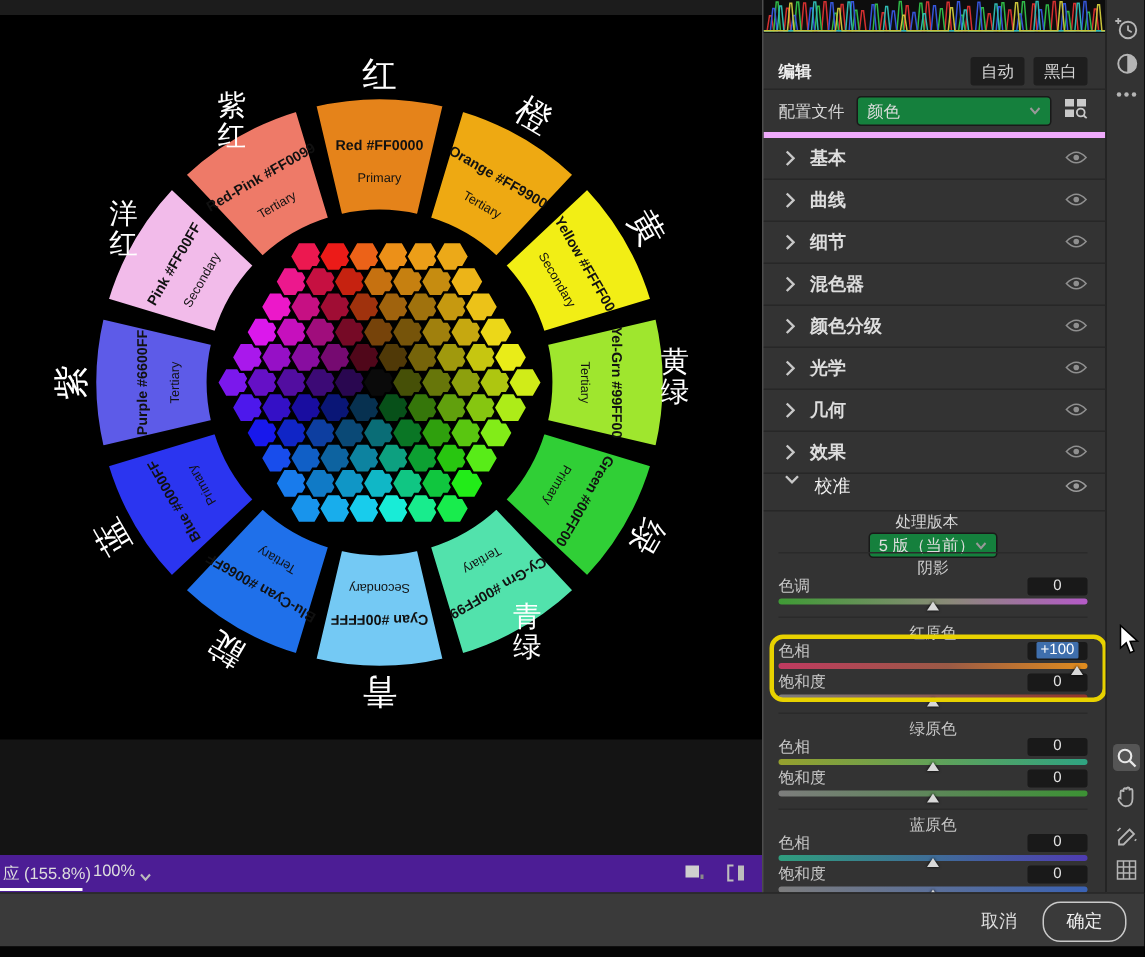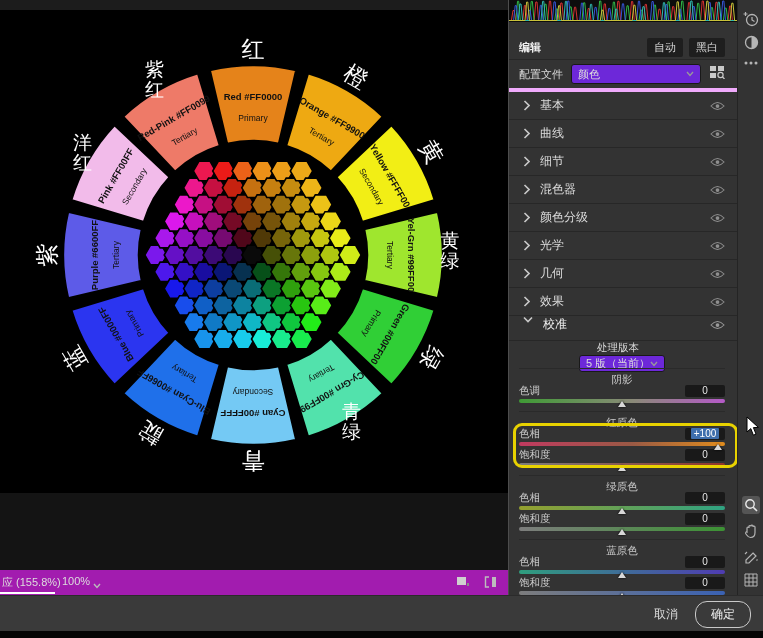--- a/index.html
+++ b/index.html
@@ -2,39 +2,39 @@
 <html><head>
 <meta charset="utf-8">
 <style>
   html,body{margin:0;padding:0;background:#000;}
   body{width:763px;height:638px;overflow:hidden;font-family:"Liberation Sans","DejaVu Sans",sans-serif;-webkit-user-select:none;user-select:none;}
   .app{position:relative;width:763px;height:638px;background:#000;}
   .top-strip{position:absolute;left:0;top:0;width:508px;height:10px;background:#1c1c1c;}
   .canvas{position:absolute;left:0;top:10px;width:508px;height:483px;background:#000;}
   .canvas svg{display:block;}
   .canvas-below{position:absolute;left:0;top:493px;width:508px;height:77px;background:#141414;}
-  .status{position:absolute;left:0;top:570px;width:508px;height:25px;background:#a21caf;color:#ddd;font-size:11px;}
+  .status{position:absolute;left:0;top:570px;width:508px;height:25px;background:#4c1d95;color:#ddd;font-size:11px;}
   .status .fit{position:absolute;left:2px;top:5px;}
   .fit-underline{position:absolute;left:0;top:22px;width:55px;height:2px;background:#fff;}
   .status .zl{position:absolute;left:62px;top:5px;}
   .status .chev{position:absolute;left:93px;top:9px;}
   .status .ic1{position:absolute;right:38px;top:6px;}
   .status .ic2{position:absolute;right:8px;top:6px;}
   .panel{position:absolute;left:508px;top:0;width:229px;height:595px;background:#333;border-left:1px solid #4d4d4d;box-sizing:border-box;color:#d8d8d8;overflow:hidden;}
   .hist{display:block;background:#0d0d0d;}
   .edit-row{height:24px;margin-top:13px;padding:0 12px 0 10px;display:flex;align-items:center;}
   .edit-title{font-weight:bold;font-size:11px;color:#eee;flex:1;}
   .mini-btn{background:#1e1e1e;color:#d5d5d5;font-size:11px;padding:2px 7px;border-radius:2px;margin-left:6px;cursor:pointer;}
   .profile-row{height:28px;display:flex;align-items:center;padding:0 12px 0 10px;border-top:1px solid #272727;border-bottom:4px solid #f0abfc;}
   .profile-label{font-size:11px;margin-right:8px;white-space:nowrap;}
-  .dropdown{background:#6d28d9;border:1px solid #191919;border-radius:3px;height:18px;display:flex;align-items:center;font-size:11px;color:#ddd;padding:0 6px;flex:1;}
+  .dropdown{background:#15803d;border:1px solid #191919;border-radius:3px;height:18px;display:flex;align-items:center;font-size:11px;color:#ddd;padding:0 6px;flex:1;}
   .dropdown .dd-text{flex:1;}
   .browse-ic{margin-left:8px;}
   .sec-row{height:27px;display:flex;align-items:center;padding:0 12px 0 14px;border-bottom:1px solid #272727;cursor:pointer;}
-  .sec-row .lbl{flex:1;font-size:12px;color:#ddd;margin-left:10px;}
+  .sec-row .lbl{flex:1;font-size:12px;color:#ddd;margin-left:10px;font-weight:bold;}
   .cal-head{height:24px;display:flex;padding:0 12px 0 14px;border-bottom:1px solid #272727;cursor:pointer;}
   .cal-head .lbl{flex:1;font-size:12px;color:#eee;margin-left:10px;}
   .pv-row{height:24px;display:flex;align-items:center;padding:0 12px 0 10px;flex-direction:column;}
   .pv-row .dropdown{height:17px;}
   .pv-label{font-size:10.5px;margin-right:8px;white-space:nowrap;}
   .cal-groups{padding:0 12px 0 10px;}
   .cal-group{position:relative;border-bottom:1px solid #2a2a2a;padding:5px 0;}
   .cal-group:first-child{margin-top:3px;border-top:1px solid #2a2a2a;}
   .grp-head{height:11px;line-height:11px;text-align:center;font-size:10.5px;color:#c9c9c9;}
   .sl-row{height:11px;display:flex;align-items:center;justify-content:space-between;gap:11px;}

